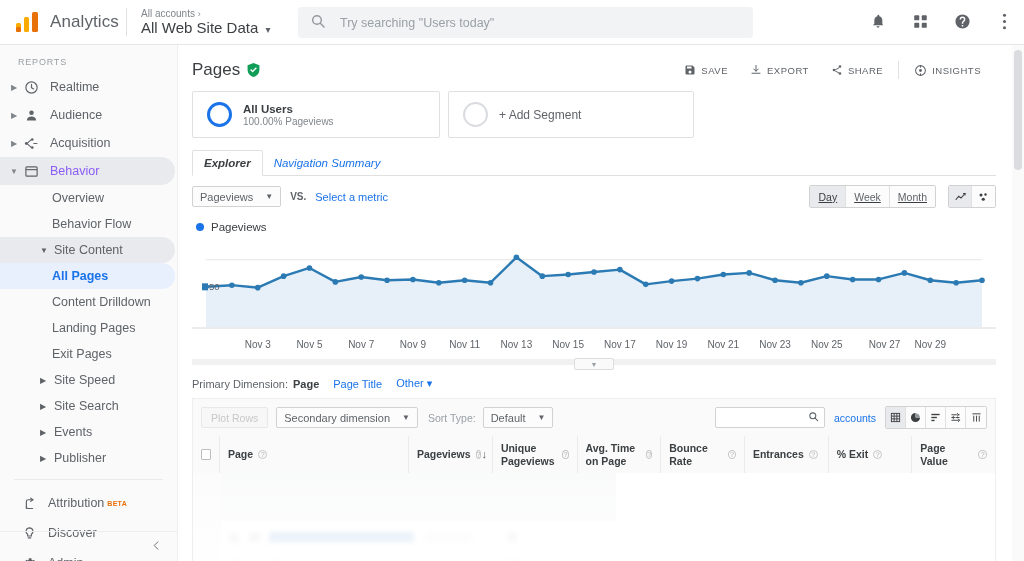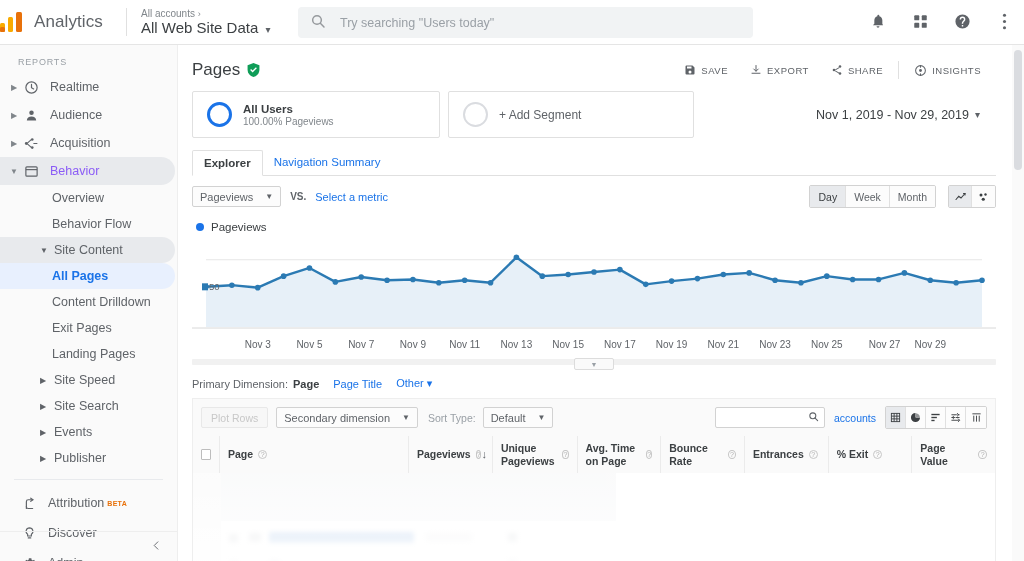--- a/index.html
+++ b/index.html
@@ -13,21 +13,21 @@
     overflow:hidden;
   }
   .app { position:relative; width:1024px; height:561px; }
 
   
   .topbar {
     position:absolute; left:0; top:0; width:1024px; height:45px;
     background:#fff; border-bottom:1px solid #e5e5e5;
     display:flex; align-items:center;
   }
-  .logo-wrap { display:flex; align-items:flex-start; width:120px; }
+  .logo-wrap { display:flex; align-items:flex-start; padding-left:16px; width:120px; }
   .ga-logo { width:26px; height:20px; position:relative; margin-right:8px; }
   .ga-logo i { position:absolute; bottom:0; display:block; border-radius:1.5px; }
   .ga-bar1 { left:0; width:5px; height:9px; background:#f9ab00; }
   .ga-bar2 { left:8px; width:5px; height:15px; background:#f9ab00; }
   .ga-bar3 { left:16px; width:6px; height:20px; background:#e8710a; }
   .ga-dot  { left:0; bottom:0; width:5px; height:5px; border-radius:50%; background:#e8710a; }
   .brand { font-size:17px; color:#5f6368; letter-spacing:.1px; }
   .divider-v { width:1px; height:28px; background:#e0e0e0; margin:0 14px 0 6px; }
   .acct { line-height:1.15; }
   .acct-top { font-size:10px; color:#80868b; }
@@ -115,36 +115,36 @@
   .seg-title { font-size:11.5px; font-weight:bold; color:#3c4043; }
   .seg-sub { font-size:10px; color:#80868b; margin-top:1px; }
   .seg-addlabel { font-size:12px; color:#5f6368; }
   .daterange {
     margin-left:auto; display:flex; align-items:center; font-size:12.5px; color:#3c4043;
     padding-right:16px; cursor:pointer;
   }
   .daterange .dd { font-size:10px; color:#5f6368; margin-left:6px; }
 
   
-  .tabs { display:flex; align-items:flex-start; margin:12px 14px 0 14px; border-bottom:1px solid #e0e0e0; }
+  .tabs { display:flex; align-items:center; margin:12px 14px 0 14px; border-bottom:1px solid #e0e0e0;font-style:italic; }
   .tab { padding:6px 11px; font-size:11.5px; cursor:pointer; position:relative; }
   .tab.active { color:#3c4043; font-weight:bold; border:1px solid #e0e0e0; border-bottom:1px solid #fff;
                 background:#fff; margin-bottom:-1px; border-radius:2px 2px 0 0; }
   .tab.link { color:#1a73e8; }
 
   
   .metric-bar { display:flex; align-items:center; margin:9px 14px 0 14px; }
   .select-pill {
     height:21px; border:1px solid #d2d2d2; border-radius:2px; background:#fcfcfc;
     display:flex; align-items:center; padding:0 7px; font-size:11px; color:#5f6368; cursor:pointer;
   }
   .select-pill .dd { margin-left:12px; font-size:8px; color:#5f6368; }
   .vs { font-size:10px; font-weight:bold; color:#5f6368; margin:0 9px; }
   .link-blue { color:#1a73e8; font-size:11px; cursor:pointer; }
-  .gran-group { margin-left:auto; display:flex; align-items:flex-start; }
+  .gran-group { margin-left:auto; display:flex; align-items:flex-start;text-decoration:underline; }
   .gran-btns { display:flex; border:1px solid #d2d2d2; border-radius:2px; overflow:hidden; }
   .gran {
     height:21px; min-width:31px; padding:0 8px; font-size:10.5px; color:#5f6368;
     display:flex; align-items:center; justify-content:center; background:#fcfcfc; cursor:pointer;
     border-right:1px solid #e0e0e0;
   }
   .gran:last-child { border-right:none; }
   .gran.on { background:#e8eaed; color:#3c4043; }
   .chart-type-btns { display:flex; border:1px solid #d2d2d2; border-radius:2px; overflow:hidden; margin-left:12px; }
   .ctbtn { width:23px; height:21px; display:flex; align-items:center; justify-content:center; background:#fcfcfc; cursor:pointer; border-right:1px solid #e0e0e0; }
@@ -342,24 +342,24 @@
       <span class="arrow">▼</span>
       <span>Site Content</span>
     </div>
     <div class="sub-item selected">
       <span>All Pages</span>
     </div>
     <div class="sub-item">
       <span>Content Drilldown</span>
     </div>
     <div class="sub-item">
+      <span>Landing Pages</span>
+    </div>
+    <div class="sub-item">
       <span>Exit Pages</span>
-    </div>
-    <div class="sub-item">
-      <span>Landing Pages</span>
     </div>
     <div class="sub-item group">
       <span class="arrow">▶</span>
       <span>Site Speed</span>
     </div>
     <div class="sub-item group">
       <span class="arrow">▶</span>
       <span>Site Search</span>
     </div>
     <div class="sub-item group">
@@ -470,24 +470,20 @@
       <div class="seg-card seg-all">
         <div class="ring"></div>
         <div>
           <div class="seg-title">All Users</div>
           <div class="seg-sub">100.00% Pageviews</div>
         </div>
       </div>
       <div class="seg-card seg-add">
         <div class="ring gray"></div>
         <div class="seg-addlabel">+ Add Segment</div>
-      </div>
-      <div class="daterange">
-        <span>Nov 1, 2019 - Nov 29, 2019</span>
-        <span class="dd">▾</span>
       </div>
     </div>
 
     <div class="tabs">
       <div class="tab active">
         <span>Explorer</span>
       </div>
       <div class="tab link">
         <span>Navigation Summary</span>
       </div>

